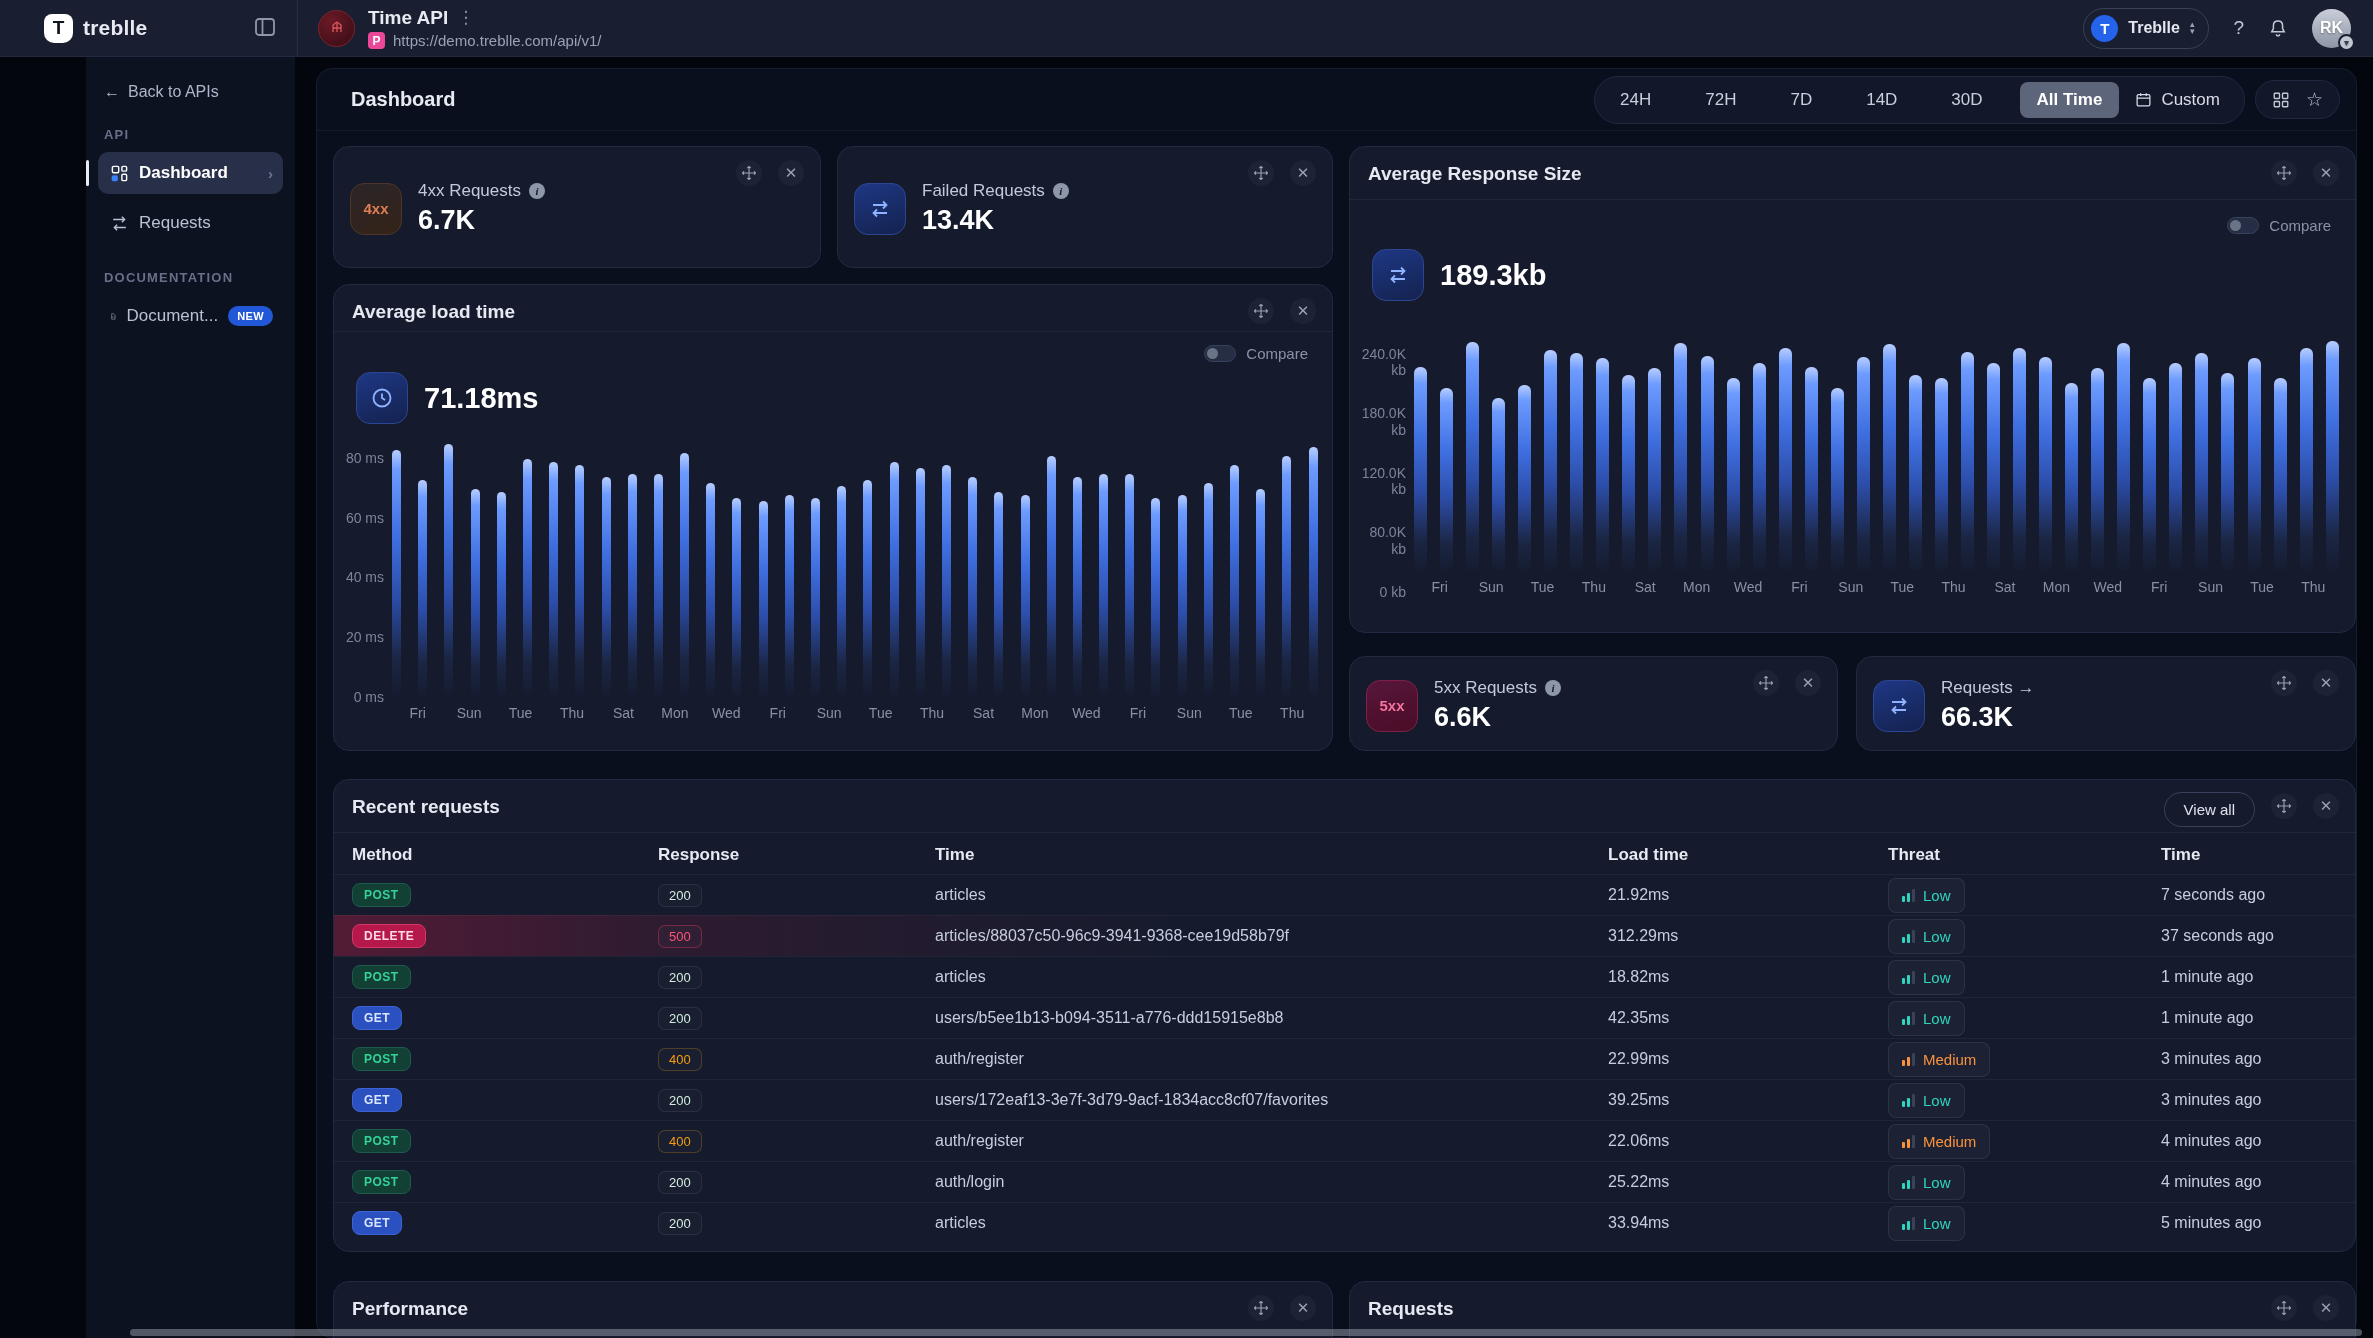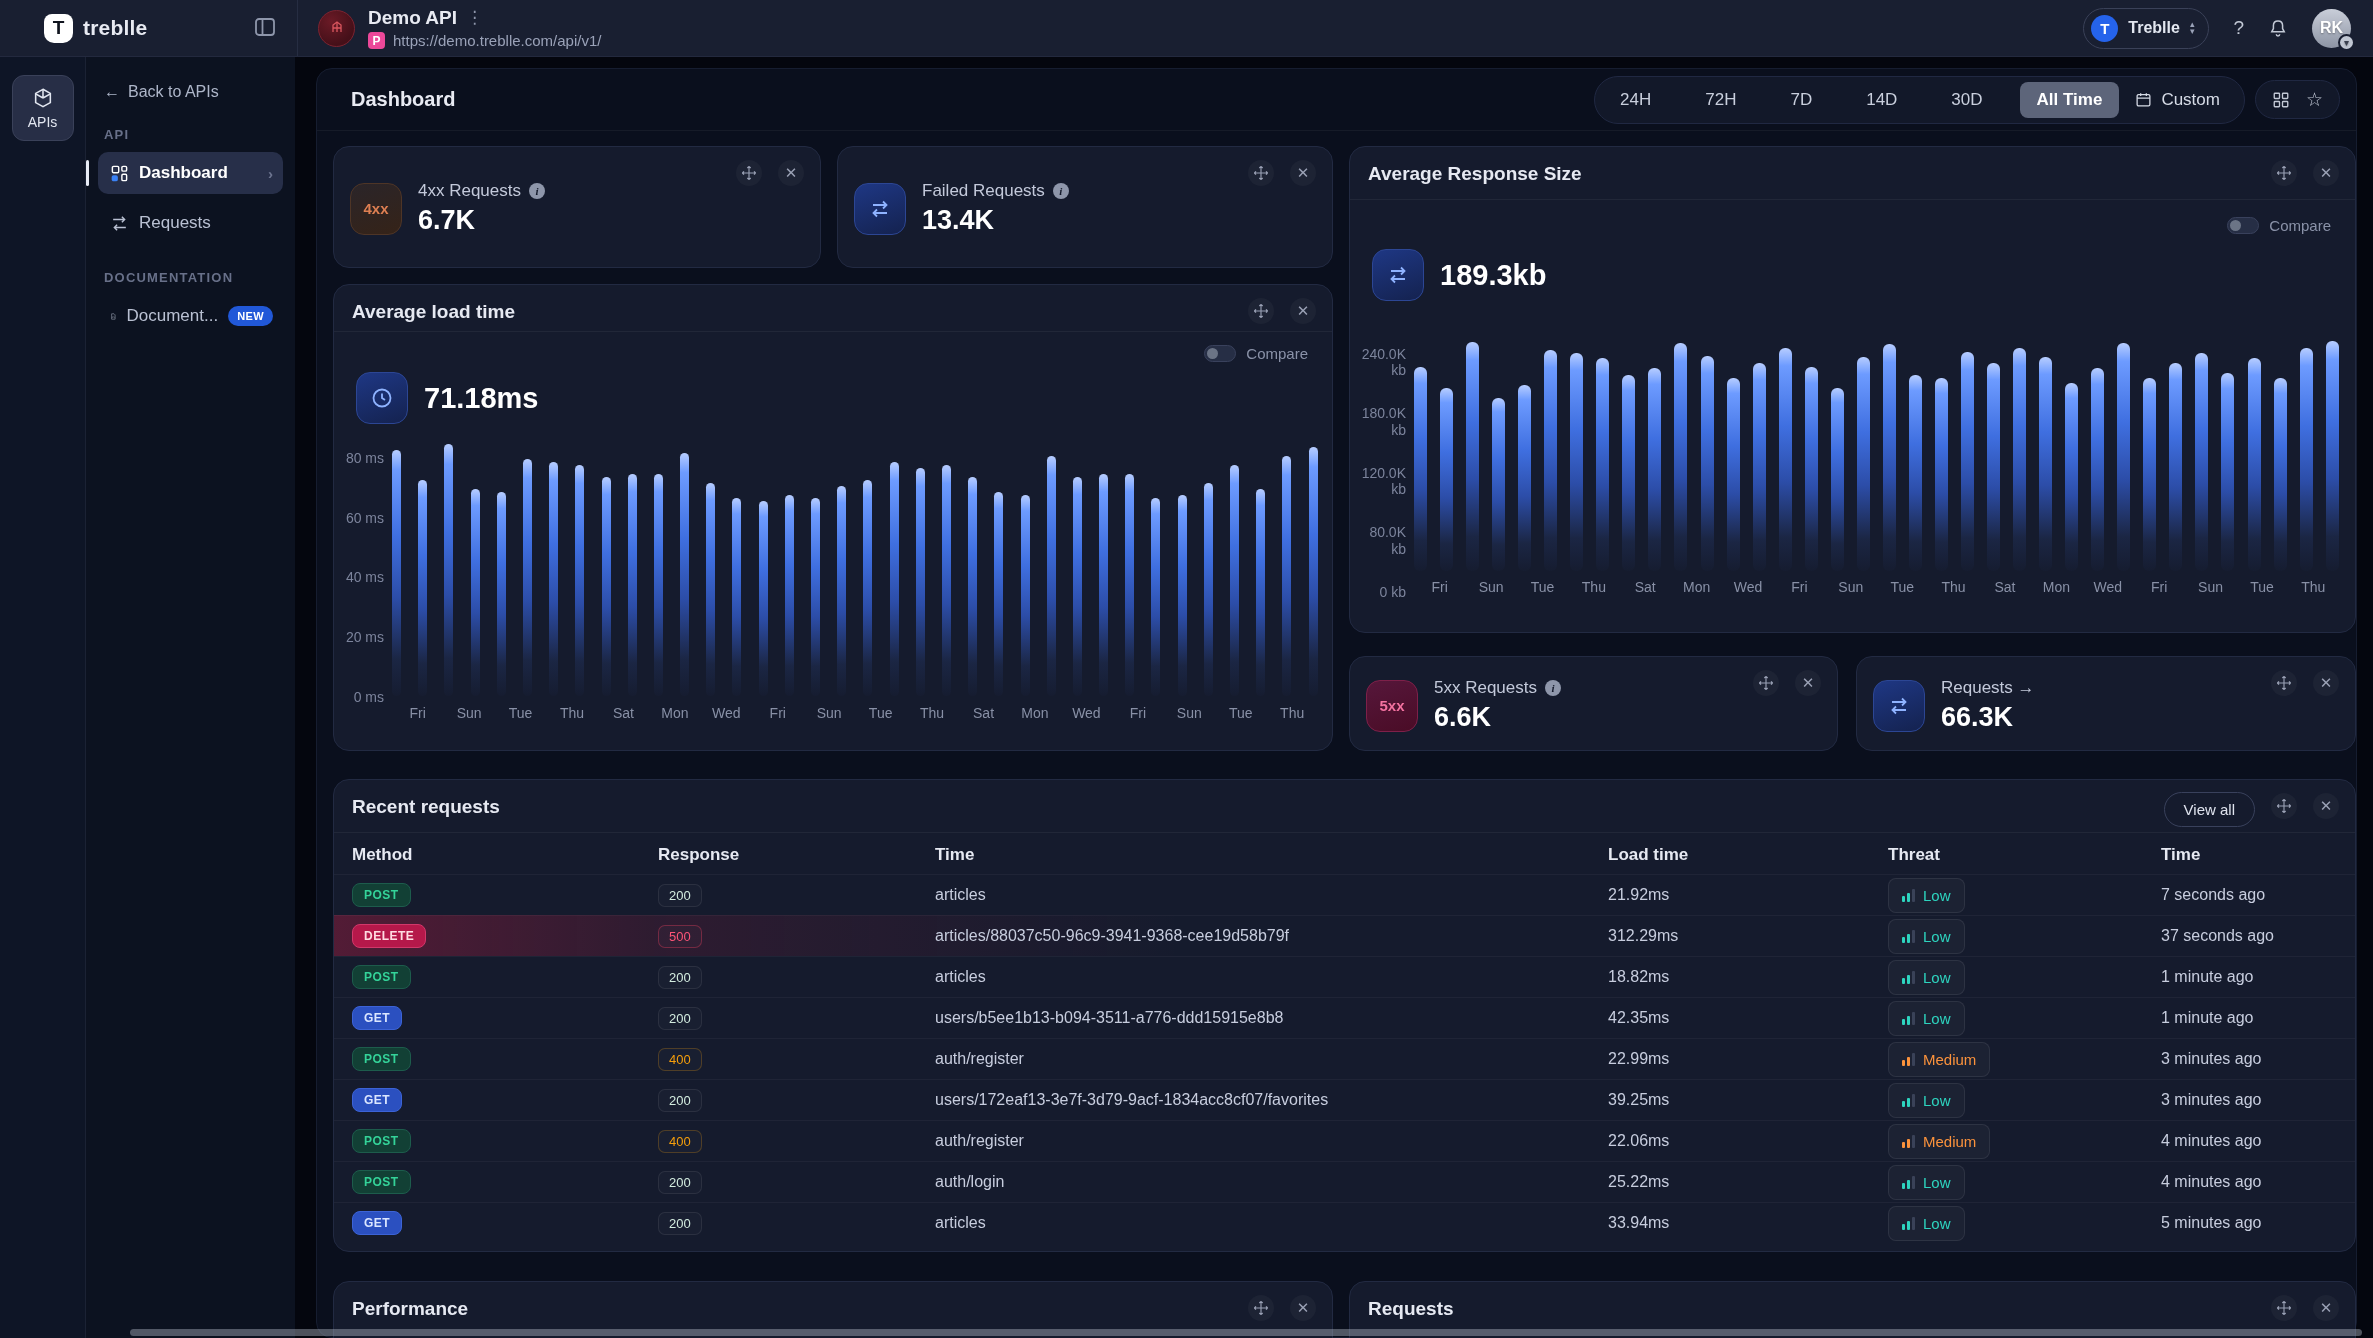--- a/index.html
+++ b/index.html
@@ -173,21 +173,21 @@
     </div>
     <div class="api-info">
       <div class="api-avatar">
         <svg width="20" height="20" viewBox="0 0 20 20" fill="none" stroke="#d9565e" stroke-width="1.3">
           <path d="M6 14 L6 7 L10 4 L14 7 L14 14"></path>
             <path d="M6 10 L14 10 M10 4 L10 14"></path>
         </svg>
       </div>
       <div>
         <div class="api-title-row">
-          <span class="api-title">Demo API</span>
+          <span class="api-title">Time API</span>
           <span class="kebab">⋮</span>
         </div>
         <div class="api-url-row">
           <span class="env-badge">P</span>
           <span class="api-url">https://demo.treblle.com/api/v1/</span>
         </div>
       </div>
     </div>
     <div class="topbar-right">
       <div class="workspace-pill">
@@ -205,29 +205,20 @@
           <path d="M10 19a2 2 0 0 0 4 0"></path>
         </svg>
       </div>
       <div class="avatar">
         <span>RK</span>
         <span class="avatar-caret">▾</span>
       </div>
     </div>
   </div>
 
-  <div class="rail">
-    <div class="rail-btn">
-      <svg width="22" height="22" viewBox="0 0 24 24" fill="none" stroke="currentColor" stroke-width="1.7">
-        <path d="M12 2.5l8 4.5v10l-8 4.5-8-4.5V7z"></path>
-          <path d="M12 2.5V12m0 0l8-4.5M12 12L4 7.5"></path>
-      </svg>
-      <span class="rail-btn-label">APIs</span>
-    </div>
-  </div>
 
   <div class="side">
     <div class="back-link">
       <span>←</span>
       <span>Back to APIs</span>
     </div>
     <div class="side-section">API</div>
     <div class="side-item active">
       <svg width="19" height="19" viewBox="0 0 24 24" fill="none" stroke="currentColor" stroke-width="1.8">
         <rect x="3" y="3" width="8" height="8" rx="1.5"></rect>

